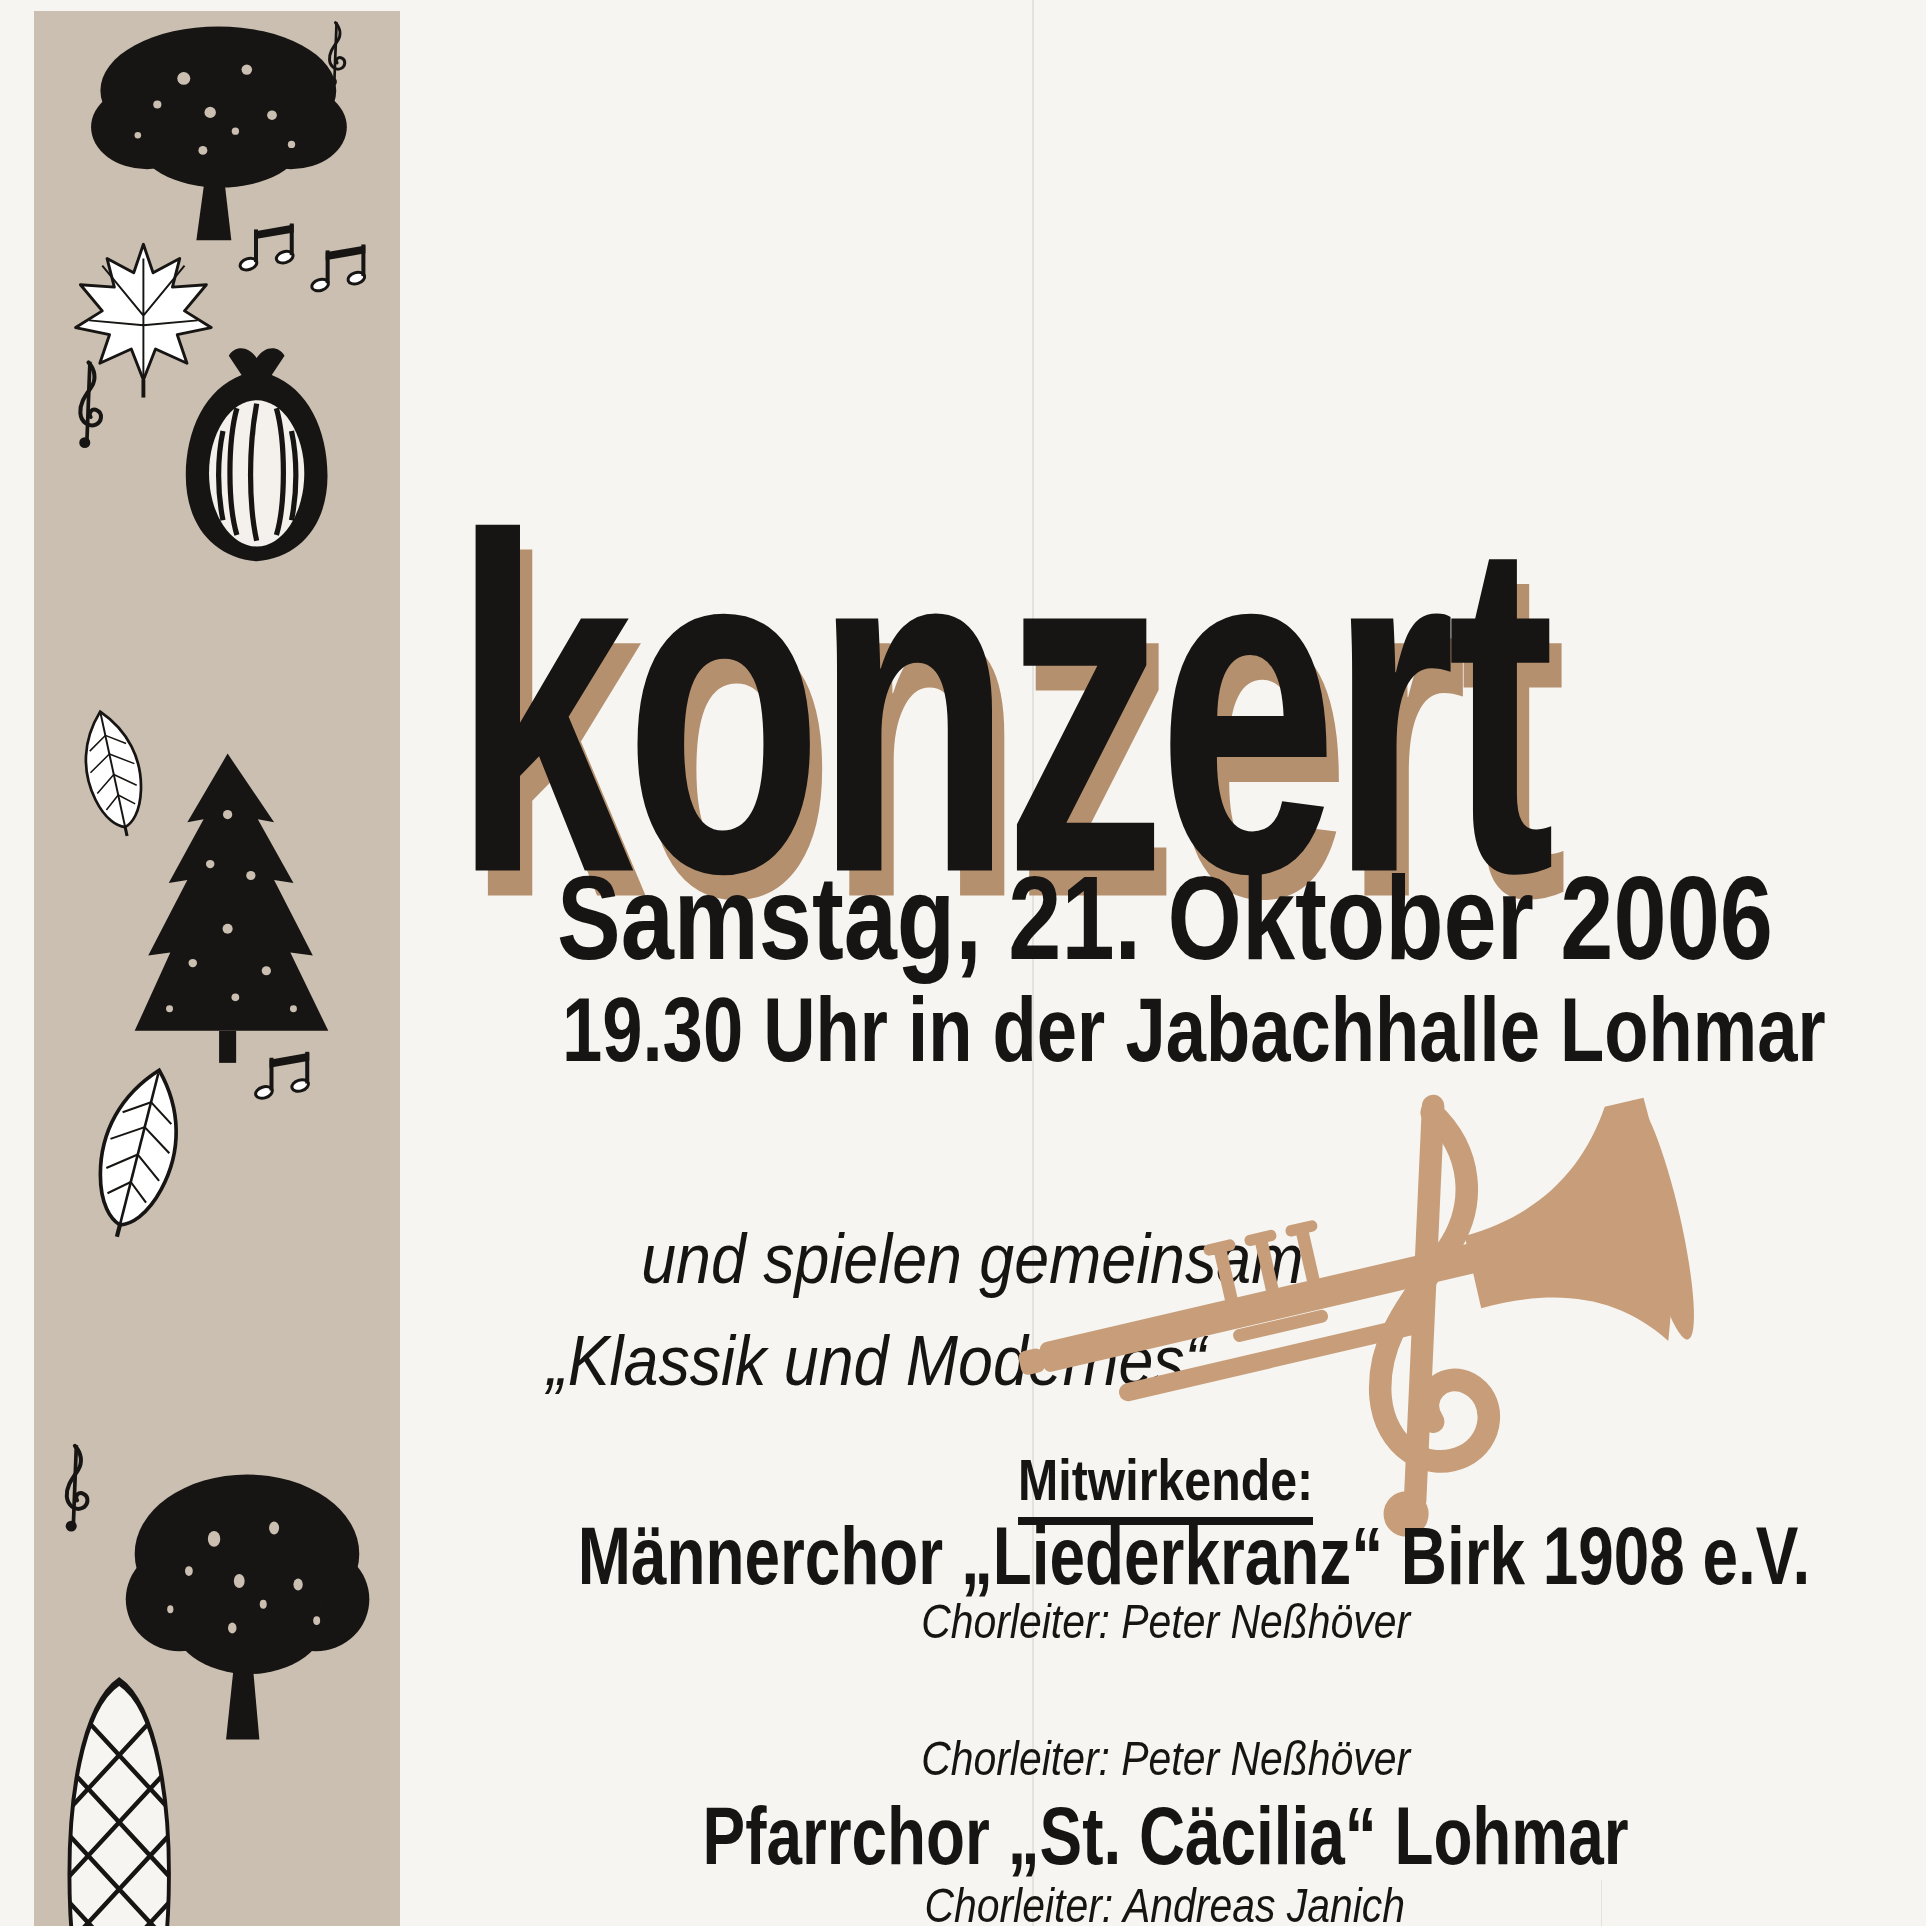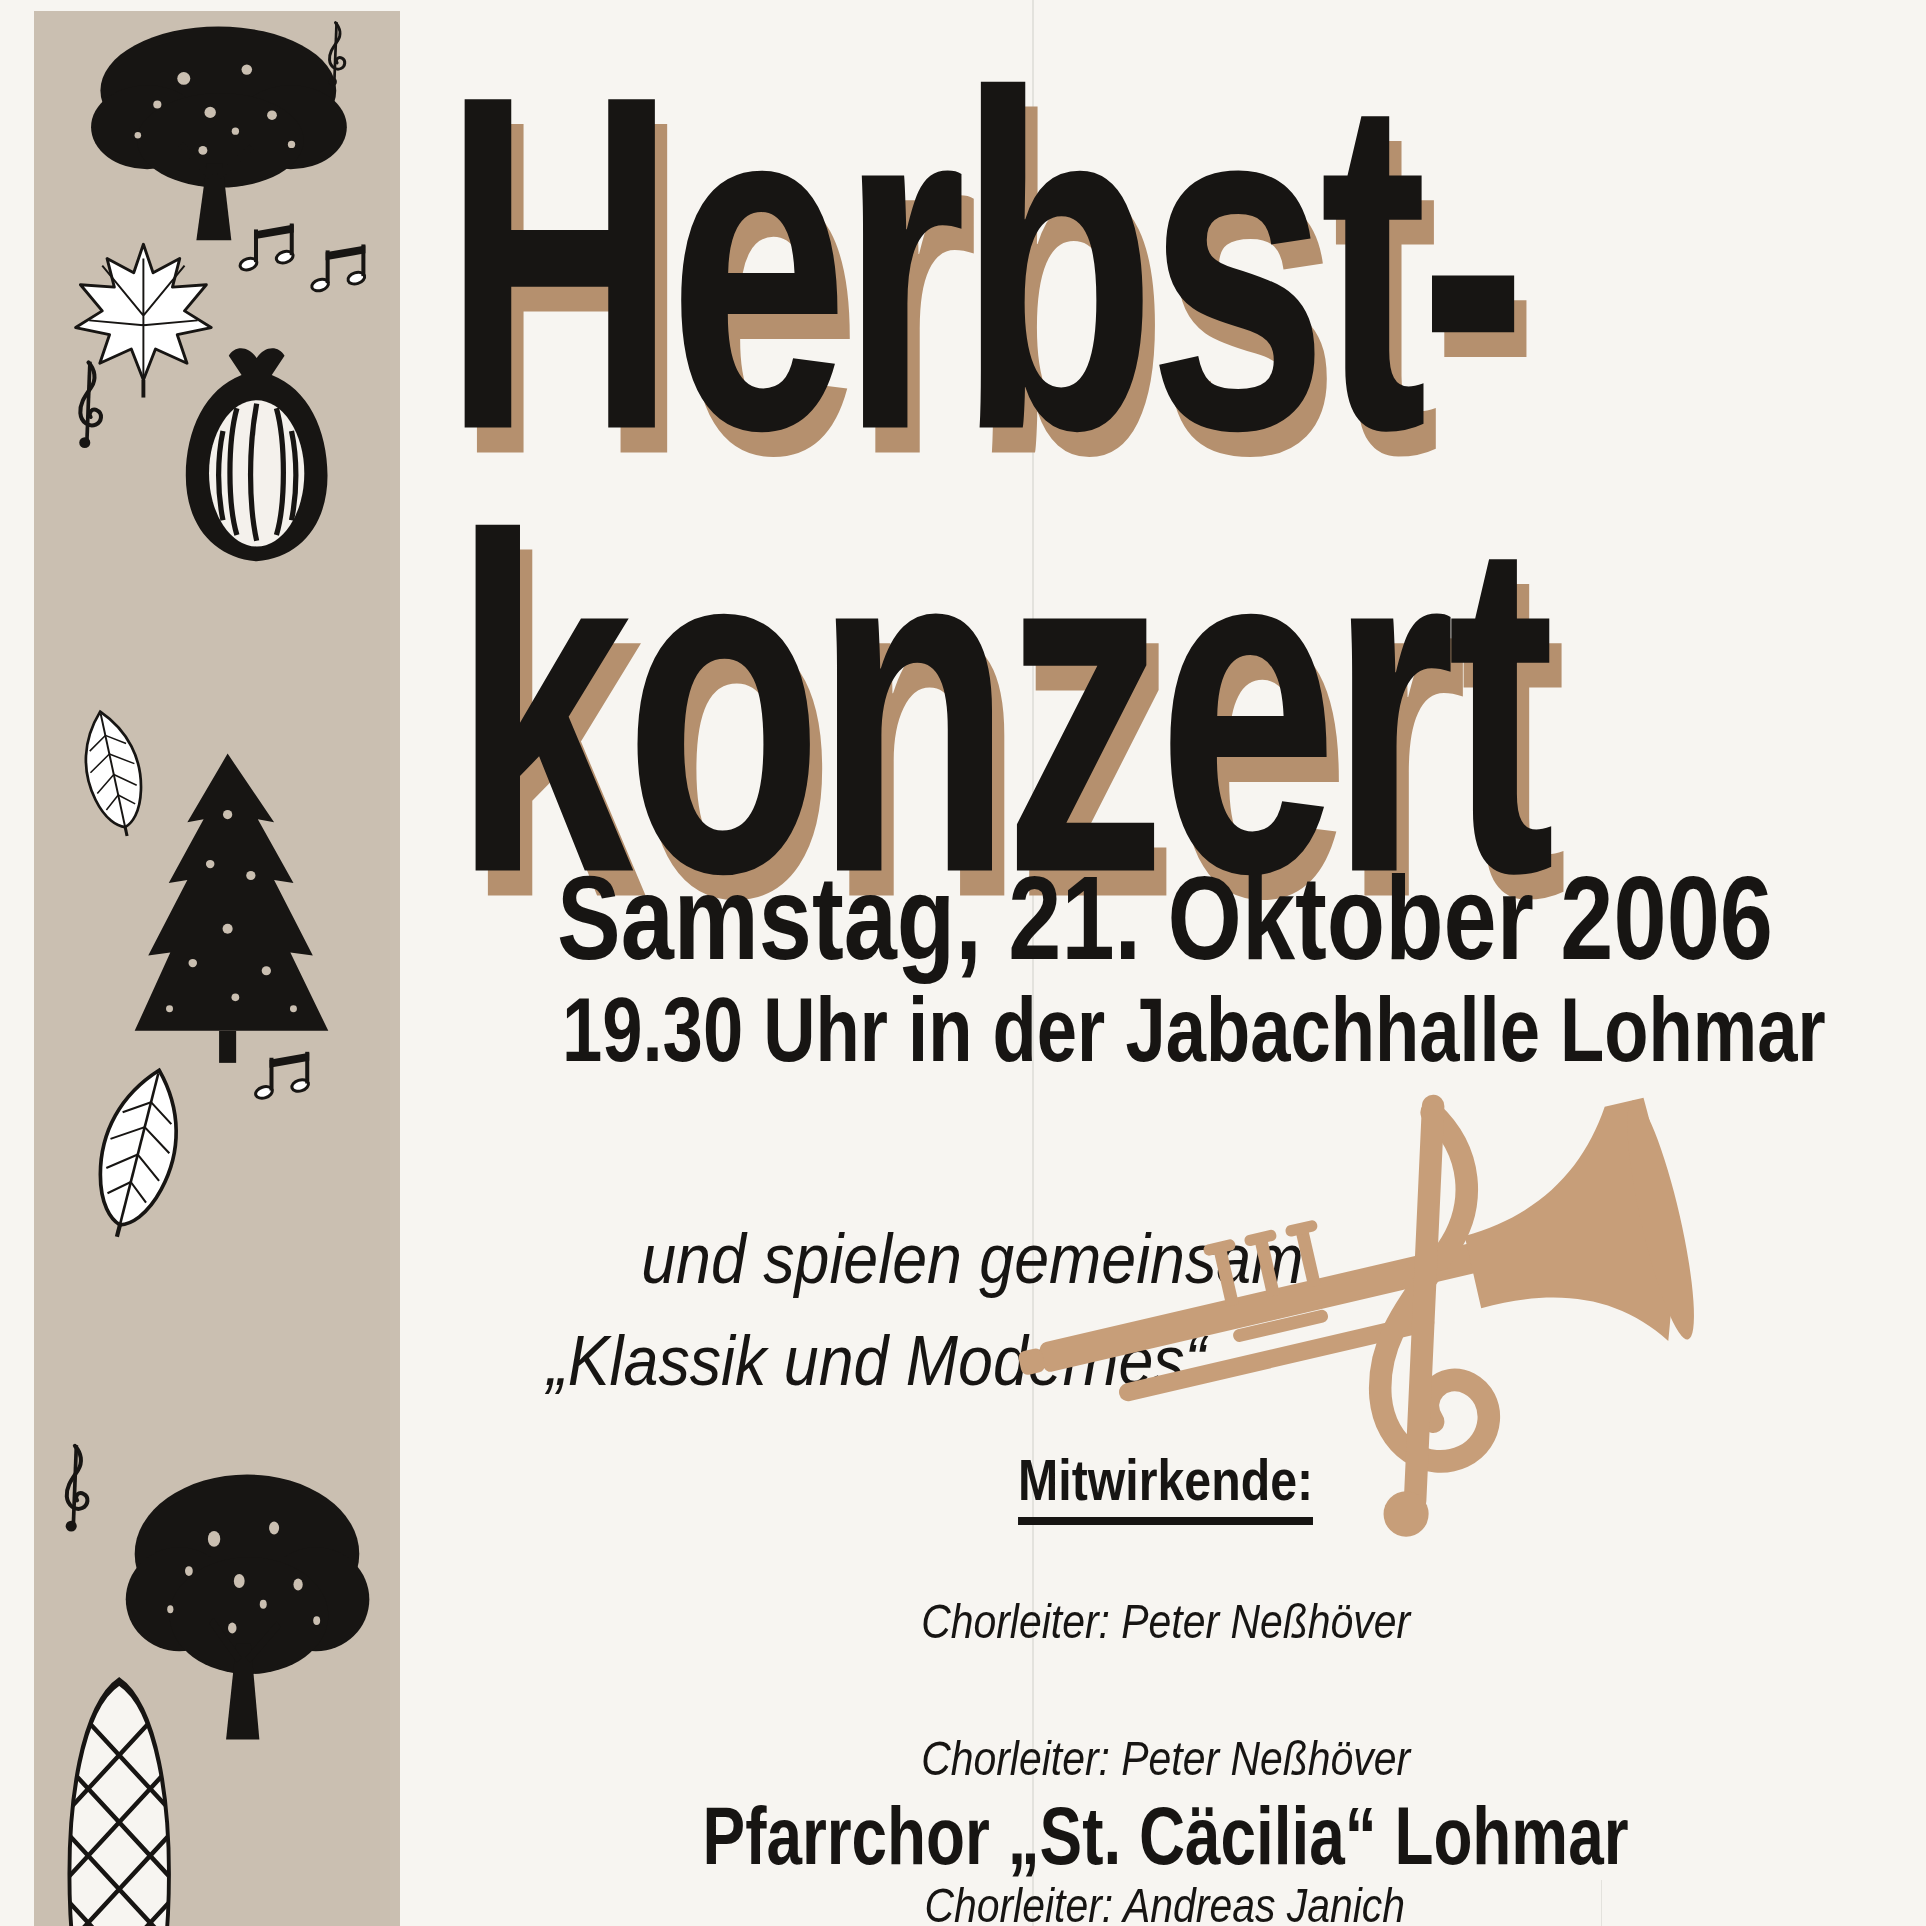--- a/index.html
+++ b/index.html
@@ -148,23 +148,20 @@
       <use href="#dectree" transform="translate(230,3830) scale(1,1.3)"></use>
       <use href="#pinecone" transform="translate(40,4360) scale(1,2.2)"></use>
       <use href="#notes" transform="translate(40,5770) scale(1.15)"></use>
       <use href="#notes" transform="translate(230,5815) scale(1.15)"></use>
       <use href="#walnut" transform="translate(420,5480) scale(1.35)"></use>
       <use href="#acorn" transform="translate(60,6000) scale(1.3,1.15)"></use>
       <use href="#clefshape" transform="translate(680,6180) scale(0.85)"></use>
     </svg>
   </div>
 
-  <div class="abs title" style="left:23%;top:0.9%;font-size:21vw;">
-    <span class="inner">Herbst-</span>
-  </div>
   <div class="abs title" style="left:23.5%;top:17.4%;font-size:21vw;">
     <span class="inner">konzert</span>
   </div>
 
   <div class="abs ctr h-date" style="left:21%;top:31.6%;width:79%;">
     <span class="cond">Samstag, 21. Oktober 2006</span>
   </div>
   <div class="abs ctr h-venue" style="left:21%;top:36.4%;width:79%;">
     <span class="cond">19.30 Uhr in der Jabachhalle Lohmar</span>
   </div>
@@ -197,20 +194,23 @@
         <line x1="562" y1="28" x2="538" y2="548"></line>
       </g>
       <circle cx="526" cy="566" r="30" fill="#c79e79"></circle>
     </svg>
   </div>
 
   <div class="abs ctr mitw" style="left:21%;top:53.9%;width:79%;">
     <span class="cond">Mitwirkende:</span>
   </div>
 
+  <div class="abs ctr pname" style="left:21%;top:56.2%;width:79%;">
+    <span class="cond">Männerchor „Liederkranz“ Birk 1908 e.V.</span>
+  </div>
   <div class="abs ctr pleader" style="left:21%;top:59.3%;width:79%;">
     <span class="cond">Chorleiter: Peter Neßhöver</span>
   </div>
 
   <div class="abs ctr pleader" style="left:21%;top:64.4%;width:79%;">
     <span class="cond">Chorleiter: Peter Neßhöver</span>
   </div>
 
   <div class="abs ctr pname" style="left:21%;top:66.6%;width:79%;">
     <span class="cond">Pfarrchor „St. Cäcilia“ Lohmar</span>

